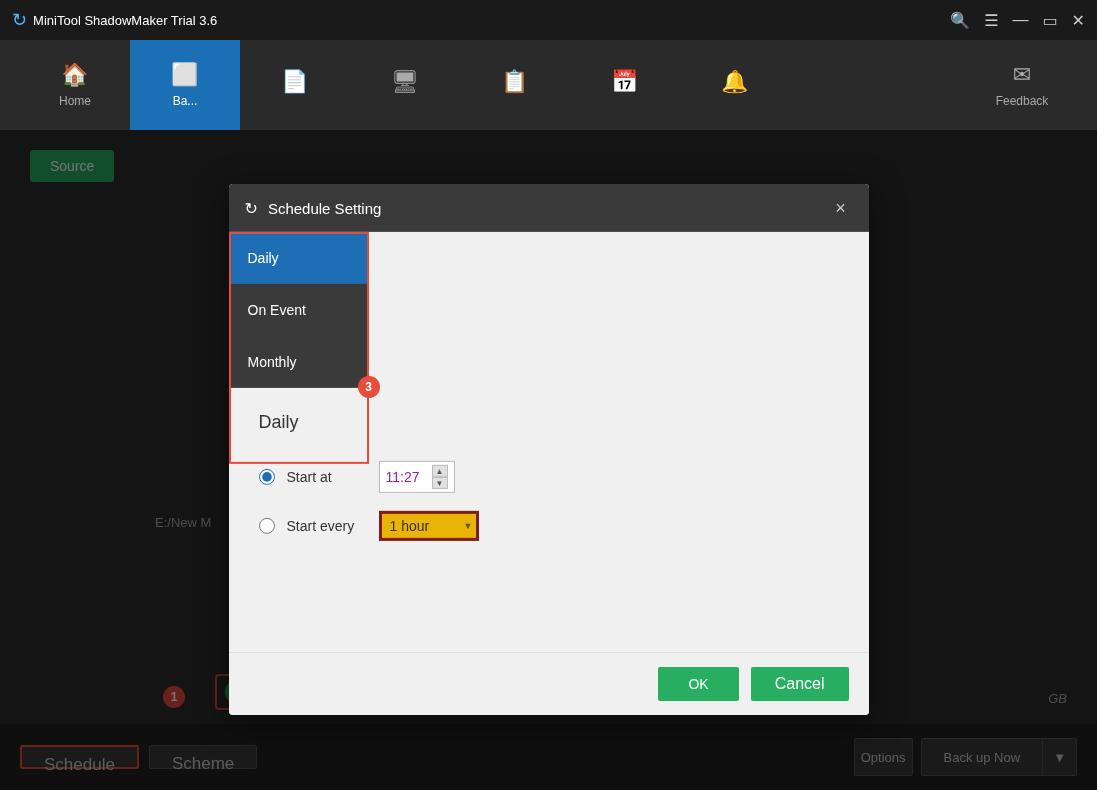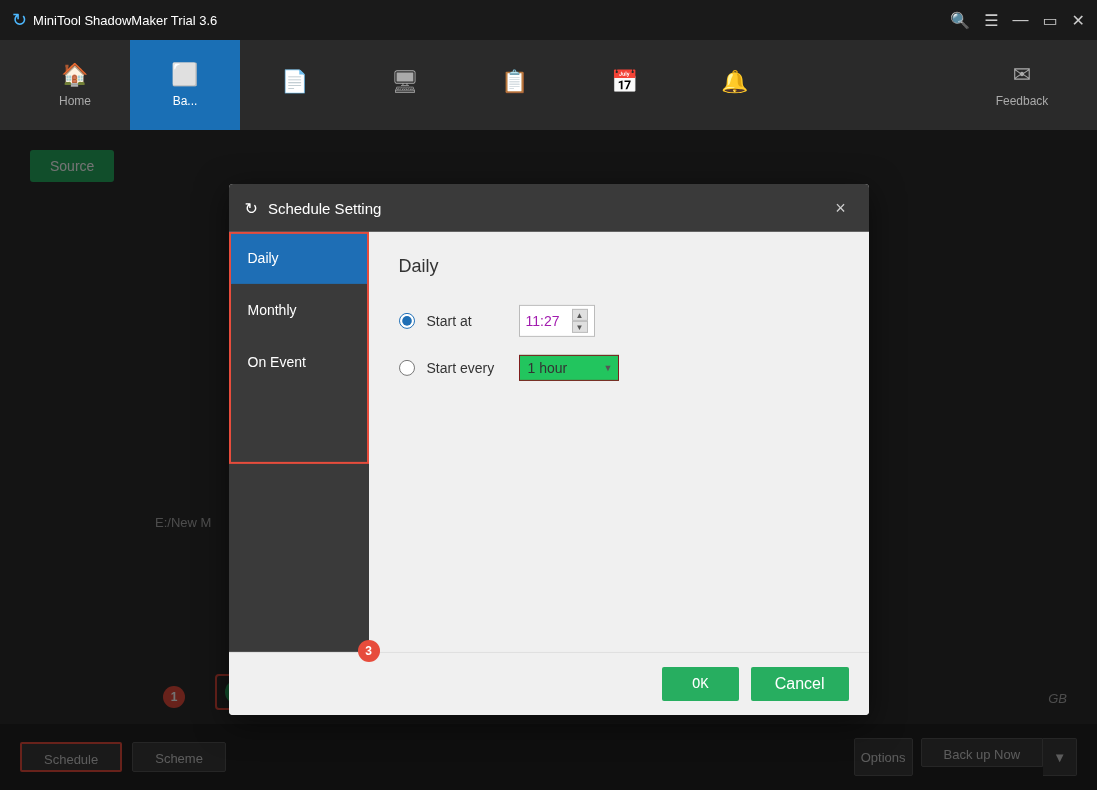--- a/index.html
+++ b/index.html
@@ -106,43 +106,43 @@
       display: flex;
       align-items: center;
       padding: 0 20px;
       gap: 10px;
     }
     .bottom-btn {
       background: #3a3a3a;
       color: #ccc;
       border: 1px solid #555;
       padding: 8px 22px;
-      font-size: 13px;
+      font-size: 17px;
       cursor: pointer;
       border-radius: 2px;
-      height: 30px;
+      height: 24px;
     }
     .bottom-btn.schedule-btn {
       border: 2px solid #e74c3c;
       color: #ccc;
     }
     .bottom-btn-right {
       margin-left: auto;
       display: flex;
       gap: 0;
     }
     .backup-now-btn {
       background: #3a3a3a;
       color: #ccc;
       border: 1px solid #555;
       padding: 8px 22px;
       font-size: 13px;
       cursor: pointer;
       border-radius: 2px 0 0 2px;
-      height: 29px;
+      height: 38px;
     }
     .backup-now-arrow {
       background: #3a3a3a;
       color: #ccc;
       border: 1px solid #555;
       border-left: none;
       padding: 8px 10px;
       font-size: 13px;
       cursor: pointer;
       border-radius: 0 2px 2px 0;
@@ -250,20 +250,21 @@
       color: #ccc;
       width: 24px;
       height: 24px;
       display: flex;
       align-items: center;
       justify-content: center;
     }
     .dialog-body {
       display: flex;
       min-height: 420px;
+      flex-direction: column;
     }
     .dialog-sidebar {
       width: 140px;
       background: #3a3a3a;
       display: flex;
       flex-direction: column;
     }
     .dialog-sidebar-item {
       padding: 18px 16px;
       color: #fff;
@@ -314,22 +315,22 @@
       width: 16px;
       height: 12px;
       display: flex;
       align-items: center;
       justify-content: center;
       cursor: pointer;
       font-size: 8px;
       color: #555;
     }
     .hour-select {
-      border: 1px solid #7f1d1d;
-      background: #22c55e;
+      border: 3px solid #7f1d1d;
+      background: #eab308;
       padding: 4px 8px;
       font-size: 14px;
       color: #333;
       cursor: pointer;
       appearance: none;
       width: 100px;
       padding-right: 24px;
       position: relative;
     }
     .select-wrapper {
@@ -357,21 +358,20 @@
       border-top: 1px solid #ddd;
     }
     .btn-ok {
       background: #27ae60;
       color: #fff;
       border: none;
       padding: 8px 30px;
       font-size: 14px;
       cursor: pointer;
       border-radius: 2px;
-      font-family: Liberation Mono, monospace;
     }
     .btn-cancel {
       background: #27ae60;
       color: #fff;
       border: none;
       padding: 8px 24px;
       font-size: 16px;
       cursor: pointer;
       border-radius: 2px;
     }
@@ -500,24 +500,24 @@
       <div class="dialog-close">×</div>
     </div>
 
     <div class="dialog-body">
 
       <div class="dialog-sidebar" style="position:relative;">
         <div class="dialog-sidebar-item active">
           <span>Daily</span>
         </div>
         <div class="dialog-sidebar-item">
-          <span>Monthly</span>
+          <span>On Event</span>
         </div>
         <div class="dialog-sidebar-item">
-          <span>On Event</span>
+          <span>Monthly</span>
         </div>
 
         <div style="position:absolute;top:0;left:0;right:0;height:232px;border:2px solid #e74c3c;pointer-events:none;"></div>
 
         <div class="step-badge badge-red" style="bottom:-10px;right:-11px;">
           <span>3</span>
         </div>
       </div>
 
       <div class="dialog-main">

